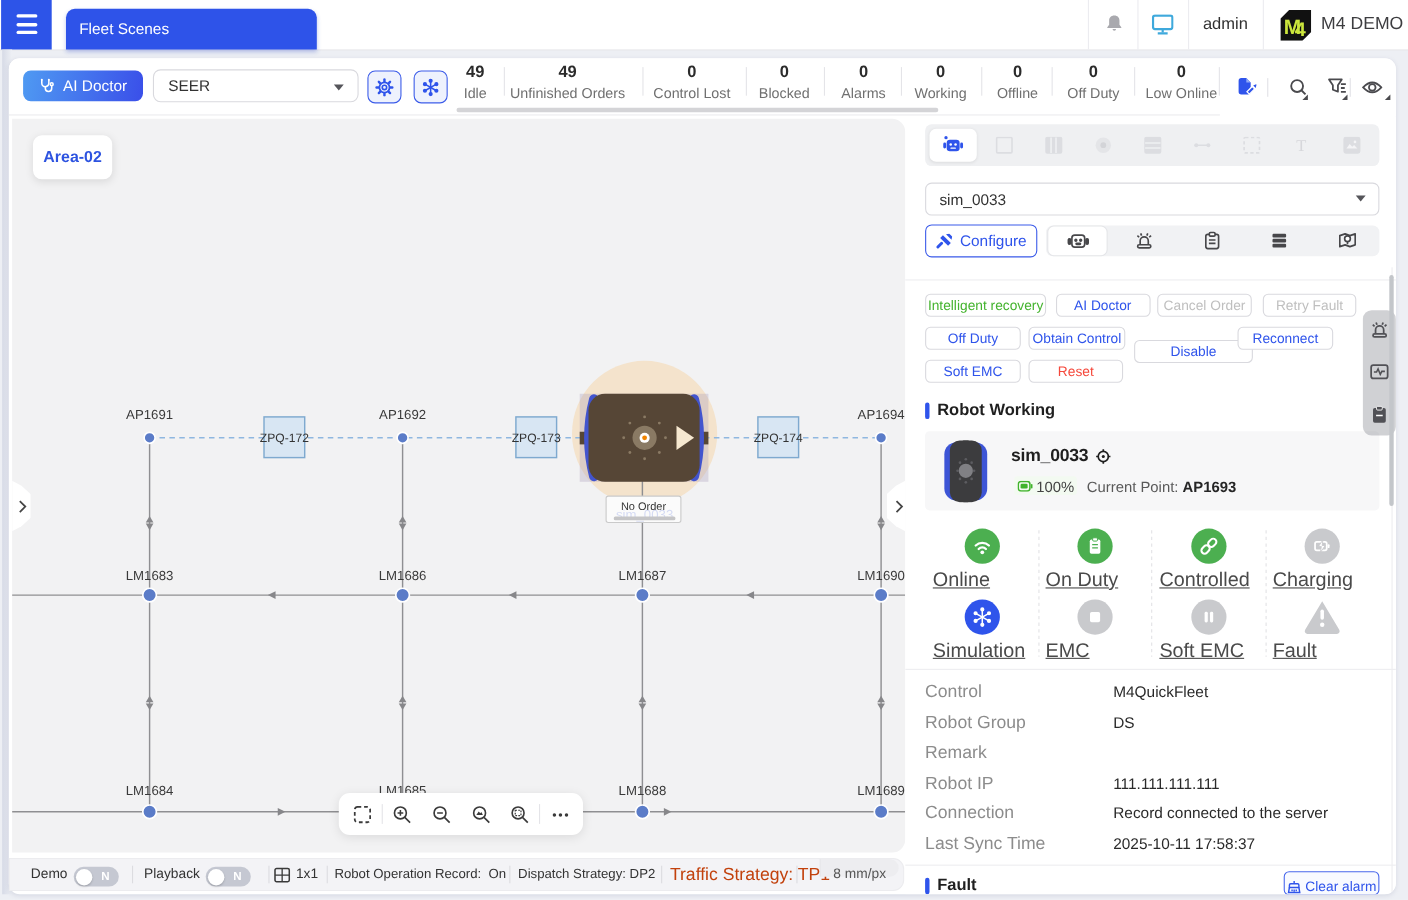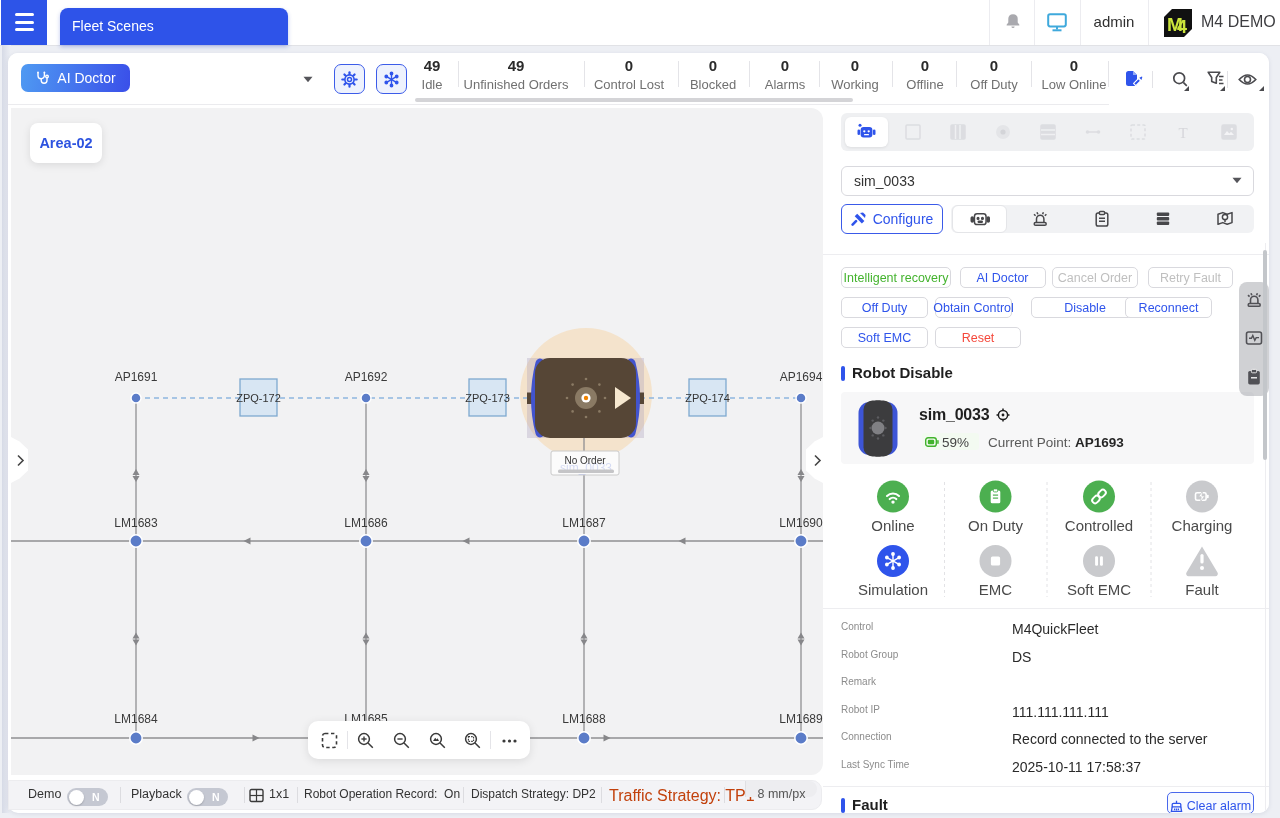--- a/index.html
+++ b/index.html
@@ -45,22 +45,22 @@
   #icobar .act { position:absolute; left:4px; top:4px; width:43px; height:30px; background:#fff; border-radius:6px; box-shadow:0 1px 3px rgba(0,0,0,.08); }
   #simsel { position:absolute; left:833px; top:113px; width:413px; height:30px; border:1px solid #d9d9de; border-radius:6px; background:#fff; font-size:14px; color:#333; line-height:28px; padding-left:12px; }
   #cfgbtn { position:absolute; left:833px; top:151px; width:102px; height:30px; border:1.3px solid #3a5ae9; border-radius:6px; background:#fff; color:#2f54eb; font-size:14px; display:flex; align-items:center; justify-content:center; gap:7px; }
   #strip { position:absolute; left:943px; top:152px; width:303px; height:28px; background:#f1f2f4; border-radius:6px; }
   #strip .act { position:absolute; left:1px; top:0px; width:55px; height:28px; background:#fff; border:1px solid #e4e5e8; border-radius:6px; }
   .pdiv { position:absolute; left:815px; width:446px; height:1px; background:#ededf0; }
   .abtn { position:absolute; height:21px; background:#fff; border:1px solid #d9d9de; border-radius:5px; font-size:12.5px; display:flex; align-items:center; justify-content:center; white-space:nowrap; }
   .sechead { position:absolute; font-size:15px; font-weight:bold; color:#1f1f1f; }
   .sechead:before { content:""; position:absolute; left:-11px; top:2px; width:4px; height:15px; background:#2f54eb; border-radius:2px; }
   #rcard { position:absolute; left:833px; top:339px; width:413px; height:72px; background:#f7f7f8; border-radius:4px; }
-  .stlbl { position:absolute; font-size:15px; color:#4a4a4a; text-align:center; width:90px; }
-  .kvl { position:absolute; left:833px; font-size:10px; color:#8c8c8c; }
+  .stlbl { position:absolute; font-size:18px; color:#4a4a4a; text-align:left; width:90px;text-decoration:underline; }
+  .kvl { position:absolute; left:833px; font-size:16px; color:#8c8c8c; }
   .kvv { position:absolute; left:1004px; font-size:14px; color:#2a2a2a; }
   #clearbtn { position:absolute; left:1159px; top:739px; width:87px; height:21.5px; border:1.3px solid #4968ec; border-radius:5px; background:#f8faff; color:#2f54eb; font-size:12.5px; display:flex; align-items:flex-end; justify-content:center; gap:4px; white-space:nowrap; }
   #floatbar { position:absolute; left:1231px; top:229px; width:30px; height:114px; background:rgba(143,145,152,.42); border-radius:8px; }
   #pscroll { position:absolute; left:1255px; top:197px; width:4px; height:210px; background:#c3c6ca; border-radius:2px; }
 </style>
 </head>
 <body>
 <div id="header">
   <div id="burger">
       <i style="top:13px"></i>
@@ -95,20 +95,21 @@
     <div class="abs" style="left:0;top:51px;width:1101px;height:1px;background:#ebebee"></div>
     <div id="aidoc"><svg width="15" height="15" viewBox="0 0 15 15">
           <g fill="none" stroke="#fff" stroke-width="1.4">
             <path d="M3,1.3 V4.6 a3.2,3.2 0 0 0 6.4,0 V1.3"></path>
             <path d="M6.2,7.9 V9.3 a2.9,2.9 0 0 0 5.8,0 V6.9"></path>
             <circle cx="12" cy="5.5" r="1.3"></circle>
           </g>
           <circle cx="3" cy="1.5" r="0.9" fill="#fff"></circle>
           <circle cx="9.4" cy="1.5" r="0.9" fill="#fff"></circle>
         </svg>AI Doctor</div>
+    <div id="seersel">SEER</div>
     <svg class="abs" style="left:295px;top:22.5px" width="10" height="7" viewBox="0 0 10 7">
         <polygon points="0.5,0.8 9.5,0.8 5,6.2" fill="#55555a"></polygon>
       </svg>
     <div class="bluebtn" style="left:326px">
         <svg width="17" height="17" viewBox="0 0 17 17">
           <g stroke="#2f54eb" stroke-width="2.2" stroke-linecap="round">
             <line x1="13.50" y1="8.50" x2="15.70" y2="8.50"></line>
             <line x1="12.04" y1="12.04" x2="13.59" y2="13.59"></line>
             <line x1="8.50" y1="13.50" x2="8.50" y2="15.70"></line>
             <line x1="4.96" y1="12.04" x2="3.41" y2="13.59"></line>
@@ -474,26 +475,26 @@
     <svg class="abs" style="left:265px;top:5px" width="18" height="17" viewBox="0 0 18 17">
         <use href="#mappin" stroke="#47474a" stroke-width="1.5"></use>
       </svg>
   </div>
   <div class="pdiv" style="top:200.5px"></div>
   <div class="abtn" style="left:833px;top:214px;width:110px;color:#44b32e">Intelligent recovery</div>
   <div class="abtn" style="left:951.5px;top:214px;width:86px;color:#2f54eb">AI Doctor</div>
   <div class="abtn" style="left:1044px;top:214px;width:86px;color:#bfbfbf">Cancel Order</div>
   <div class="abtn" style="left:1140px;top:214px;width:85px;color:#bfbfbf">Retry Fault</div>
   <div class="abtn" style="left:833px;top:244px;width:87px;color:#2f54eb">Off Duty</div>
-  <div class="abtn" style="left:927px;top:244px;width:77px;color:#2f54eb">Obtain Control</div>
-  <div class="abtn" style="left:1023px;top:244px;width:108px;color:#2f54eb">Disable</div>
+  <div class="abtn" style="left:927px;top:244px;width:88px;color:#2f54eb">Obtain Control</div>
+  <div class="abtn" style="left:1023px;top:256px;width:108px;color:#2f54eb">Disable</div>
   <div class="abtn" style="left:1117px;top:244px;width:87px;color:#2f54eb">Reconnect</div>
   <div class="abtn" style="left:833px;top:274px;width:87px;color:#2f54eb">Soft EMC</div>
   <div class="abtn" style="left:927px;top:274px;width:86px;color:#f5483b">Reset</div>
-  <div class="sechead" style="left:844px;top:311px">Robot Disable</div>
+  <div class="sechead" style="left:844px;top:311px">Robot Working</div>
   <div id="rcard"></div>
   <svg class="abs" style="left:850px;top:347px" width="40" height="57" viewBox="0 0 40 57">
     <rect x="17" y="0.5" width="6" height="4" rx="1" fill="#1e1e1e"></rect>
     <rect x="17" y="52.5" width="6" height="4" rx="1" fill="#1e1e1e"></rect>
     <rect x="0.5" y="2" width="39" height="53" rx="11" fill="#3d55d6"></rect>
     <rect x="5.5" y="0.5" width="29" height="56" rx="9" fill="#3c3c3e"></rect>
     <circle cx="20" cy="28" r="6.5" fill="#808084"></circle>
     <g fill="#5c5c60">
       <circle cx="20" cy="17.5" r="1.2"></circle>
         <circle cx="20" cy="38.5" r="1.2"></circle>
@@ -513,21 +514,21 @@
     <line x1="7" y1="11" x2="7" y2="13.5" stroke="#1f1f1f" stroke-width="1.5"></line>
     <line x1="0.5" y1="7" x2="3" y2="7" stroke="#1f1f1f" stroke-width="1.5"></line>
     <line x1="11" y1="7" x2="13.5" y2="7" stroke="#1f1f1f" stroke-width="1.5"></line>
   </svg>
   <div class="abs" style="left:914px;top:380px;width:57px;height:17px;background:#f3faf1;border-radius:3px"></div>
   <svg class="abs" style="left:917px;top:383.5px" width="14" height="10" viewBox="0 0 14 10">
     <rect x="0.7" y="0.7" width="10.6" height="8.6" rx="2.4" fill="none" stroke="#41b32c" stroke-width="1.4"></rect>
     <rect x="2.8" y="2.8" width="6.4" height="4.4" rx="1.2" fill="#41b32c"></rect>
     <rect x="12.2" y="3" width="1.5" height="4" rx="0.7" fill="#41b32c"></rect>
   </svg>
-  <div class="abs" style="left:934px;top:381.5px;font-size:13.5px;color:#444">59%</div>
+  <div class="abs" style="left:934px;top:381.5px;font-size:13.5px;color:#444">100%</div>
   <div class="abs" style="left:980px;top:381.5px;font-size:13.5px;color:#595959">Current Point: <b style="color:#262626">AP1693</b></div>
 
   <svg class="abs" style="left:833px;top:424px" width="413" height="130" viewBox="0 0 413 130">
     <g stroke="#e2e2e5" stroke-dasharray="3 3">
       <line x1="103.5" y1="5" x2="103.5" y2="120"></line>
       <line x1="206" y1="5" x2="206" y2="120"></line>
       <line x1="310" y1="5" x2="310" y2="120"></line>
     </g>
 
     <g transform="translate(52,19.5)">

